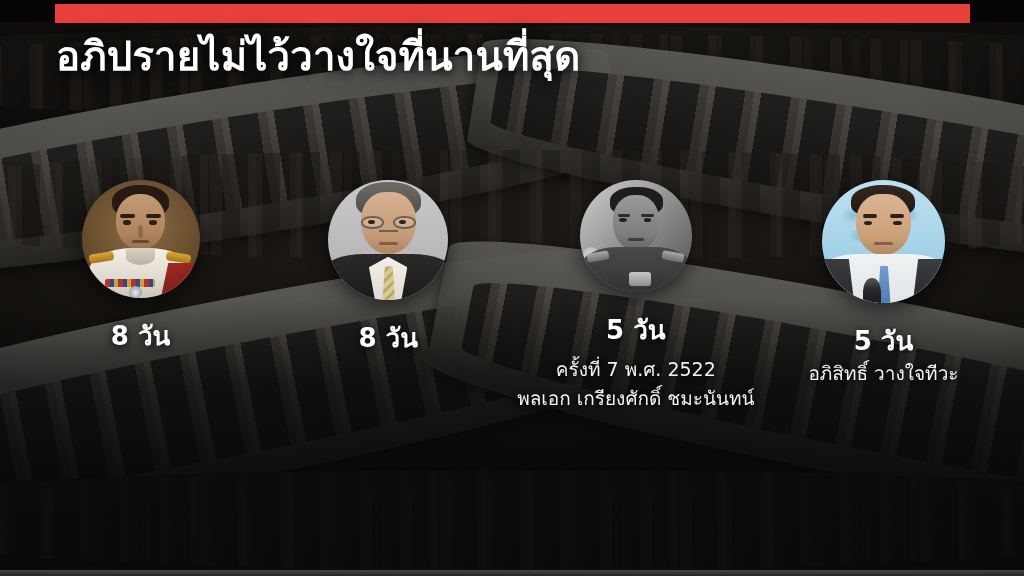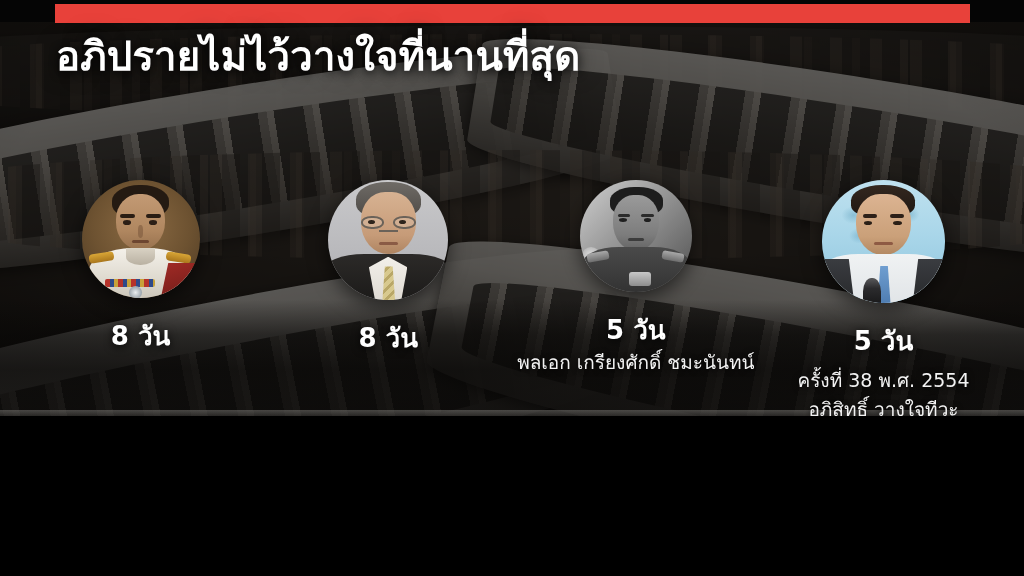--- a/index.html
+++ b/index.html
@@ -3,21 +3,21 @@
 <meta charset="utf-8">
 <title>Infographic</title>
 <style>
   html,body{margin:0;padding:0;background:#000;}
   body{
     font-family:"DejaVu Sans","Liberation Sans",sans-serif;
     -webkit-font-smoothing:antialiased;
   }
   #stage{
     position:relative;
-    width:1024px;height:416px;
+    width:1024px;height:576px;
     overflow:hidden;
     background:#14532d;
   }
 
   
   .bg-layer{position:absolute;inset:0;overflow:hidden;}
   .bg-base{
     position:absolute;inset:0;
     background:
       radial-gradient(120% 90% at 50% 40%, #3a332c 0%, #211d19 42%, #100e0c 78%, #080706 100%);
@@ -309,38 +309,38 @@
         <span class="brow r"></span>
         <span class="eye l"></span>
         <span class="eye r"></span>
         <span class="mouth"></span>
         <span class="uniform"></span>
         <span class="ep l"></span>
         <span class="ep r"></span>
         <span class="badge"></span>
       </div>
       <div class="days">5  วัน</div>
+      <div class="occasion">ครั้งที่ 7 พ.ศ. 2522</div>
       <div class="person">พลเอก เกรียงศักดิ์ ชมะนันทน์</div>
     </div>
 
     <div class="card">
       <div class="portrait p4">
         <span class="bgtext"></span>
         <span class="hair"></span>
         <span class="face"></span>
         <span class="brow l"></span>
         <span class="brow r"></span>
         <span class="eye l"></span>
         <span class="eye r"></span>
         <span class="mouth"></span>
         <span class="shirt"></span>
         <span class="jacket l"></span>
         <span class="jacket r"></span>
         <span class="tie"></span>
         <span class="mic"></span>
       </div>
       <div class="days">5  วัน</div>
-      <div class="occasion">ครั้งที่ 38 พ.ศ. 2554</div>
       <div class="person">อภิสิทธิ์ วางใจทีวะ</div>
     </div>
 
   </div>
 </div>
 
 </body></html>

